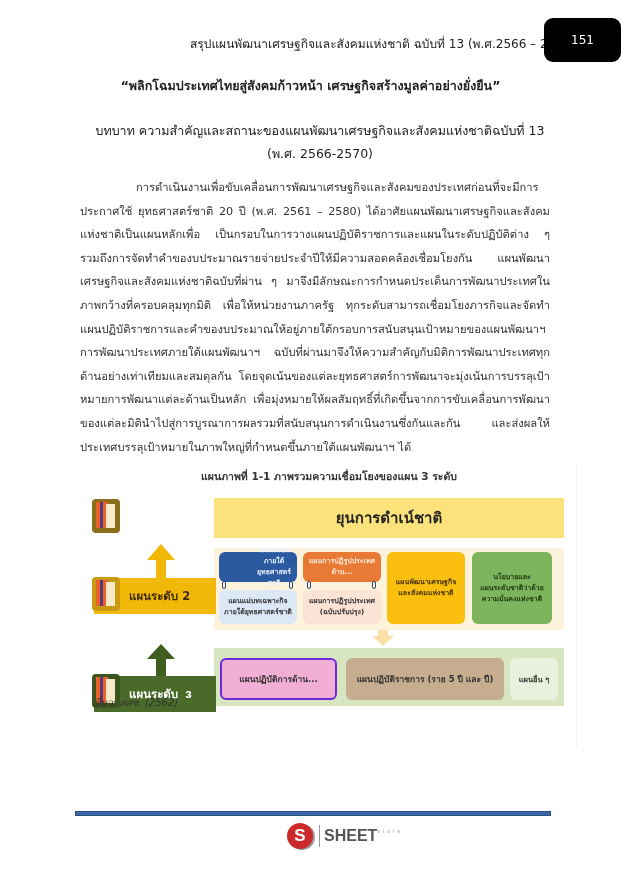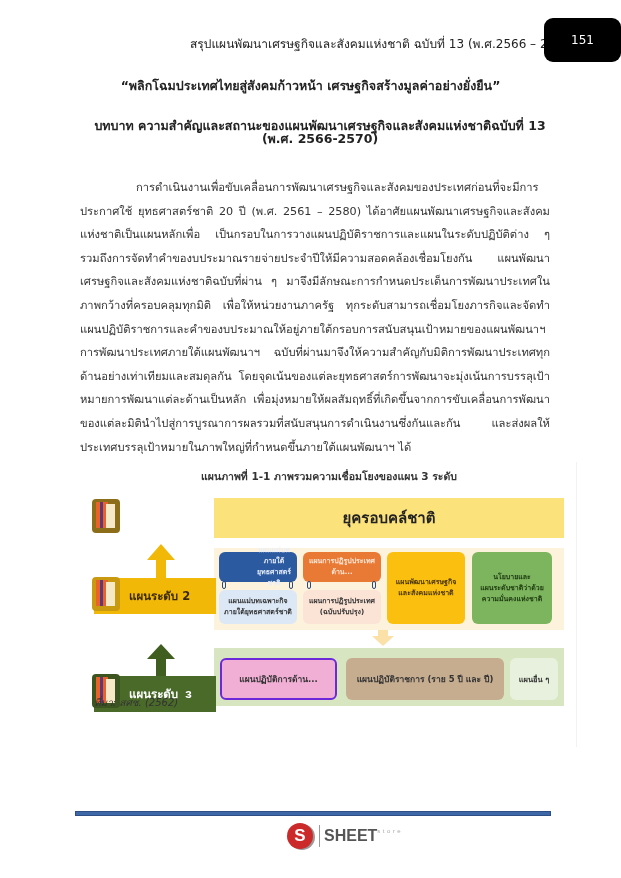--- a/index.html
+++ b/index.html
@@ -1,20 +1,20 @@
 <!DOCTYPE html>
 <html><head>
 <meta charset="utf-8">
 <style>
   * { box-sizing: border-box; margin: 0; padding: 0; }
   body { width: 621px; height: 878px; background: #ffffff; position: relative; overflow: hidden; font-family: "DejaVu Sans", sans-serif; color: #222; }
   .hdr-title { position: absolute; top: 34px; left: 190px; font-size: 12px; color: #222; white-space: nowrap; }
   .hdr-page { position: absolute; top: 18px; left: 544px; width: 77px; height: 44px; background: #000; color: #fff; font-size: 12px; display: flex; align-items: center; justify-content: center; border-radius: 9px; }
   .slogan { position: absolute; top: 76px; left: 0; width: 621px; text-align: center; font-size: 12.5px; font-weight: bold; }
-  .section-title { position: absolute; top: 119px; left: 80px; width: 480px; text-align: center; font-size: 12.5px; font-weight: bold; line-height: 13px; }
+  .section-title { position: absolute; top: 119px; left: 80px; width: 480px; text-align: center; font-size: 12.5px; font-weight: normal; line-height: 23px; }
   .body-text { position: absolute; top: 176px; left: 80px; width: 470px; font-size: 11.2px; line-height: 23.6px; text-align: justify; text-indent: 56px; color: #333; }
 
   .figure { position: absolute; top: 462px; left: 94px; width: 482px; height: 286px; background: #fff; }
   .fig-shadow { position: absolute; top: 462px; left: 571px; width: 6px; height: 285px; background: #f2f2f2; }
   .fig-title { position: absolute; top: 6px; left: 0; width: 470px; text-align: center; font-size: 10.5px; font-weight: bold; color: #333; }
 
   .lvl-label { position: absolute; height: 36px; display: flex; align-items: center; color: #fff; font-size: 11.5px; font-weight: bold; padding-left: 35px; }
   .book { position: absolute; width: 28px; height: 34px; border-radius: 4px; }
   .book .cover { position: absolute; left: 4px; top: 3px; width: 12px; height: 26px; background: #e8622a; }
   .book .spine { position: absolute; left: 8px; top: 3px; width: 3px; height: 26px; background: #5a3a7a; }
@@ -47,21 +47,21 @@
 <div class="hdr-page">151</div>
 
 <div class="slogan">“พลิกโฉมประเทศไทยสู่สังคมก้าวหน้า เศรษฐกิจสร้างมูลค่าอย่างยั่งยืน”</div>
 <div class="section-title">บทบาท ความสำคัญและสถานะของแผนพัฒนาเศรษฐกิจและสังคมแห่งชาติฉบับที่ 13 (พ.ศ. 2566-2570)</div>
 <p class="body-text">การดำเนินงานเพื่อขับเคลื่อนการพัฒนาเศรษฐกิจและสังคมของประเทศก่อนที่จะมีการประกาศใช้ ยุทธศาสตร์ชาติ 20 ปี (พ.ศ. 2561 – 2580) ได้อาศัยแผนพัฒนาเศรษฐกิจและสังคมแห่งชาติเป็นแผนหลักเพื่อ เป็นกรอบในการวางแผนปฏิบัติราชการและแผนในระดับปฏิบัติต่าง ๆ รวมถึงการจัดทำคำของบประมาณรายจ่ายประจำปีให้มีความสอดคล้องเชื่อมโยงกัน แผนพัฒนาเศรษฐกิจและสังคมแห่งชาติฉบับที่ผ่าน ๆ มาจึงมีลักษณะการกำหนดประเด็นการพัฒนาประเทศในภาพกว้างที่ครอบคลุมทุกมิติ เพื่อให้หน่วยงานภาครัฐ ทุกระดับสามารถเชื่อมโยงภารกิจและจัดทำแผนปฏิบัติราชการและคำของบประมาณให้อยู่ภายใต้กรอบการสนับสนุนเป้าหมายของแผนพัฒนาฯ การพัฒนาประเทศภายใต้แผนพัฒนาฯ ฉบับที่ผ่านมาจึงให้ความสำคัญกับมิติการพัฒนาประเทศทุกด้านอย่างเท่าเทียมและสมดุลกัน โดยจุดเน้นของแต่ละยุทธศาสตร์การพัฒนาจะมุ่งเน้นการบรรลุเป้าหมายการพัฒนาแต่ละด้านเป็นหลัก เพื่อมุ่งหมายให้ผลสัมฤทธิ์ที่เกิดขึ้นจากการขับเคลื่อนการพัฒนาของแต่ละมิตินำไปสู่การบูรณาการผลรวมที่สนับสนุนการดำเนินงานซึ่งกันและกัน และส่งผลให้ประเทศบรรลุเป้าหมายในภาพใหญ่ที่กำหนดขึ้นภายใต้แผนพัฒนาฯ ได้</p>
 
 <div class="fig-shadow"></div>
 <div class="figure">
   <div class="fig-title">แผนภาพที่ 1-1 ภาพรวมความเชื่อมโยงของแผน 3 ระดับ</div>
 
-  <div class="lvl1-band">ยุครอบคล์ชาติ</div>
+  <div class="lvl1-band">ยุนการดำเน์ชาติ</div>
   <div class="book" style="top:37px;left:-2px;background:#8b6d1a;">
     <div class="cover"></div>
       <div class="pages"></div>
       <div class="spine"></div>
   </div>
 
   <div class="arrow-up" style="top:82px;left:53px;border-bottom:16px solid #f2b807;"></div>
   <div class="arrow-stem" style="top:97px;left:62px;height:22px;background:#f2b807;"></div>
 
   <div class="lvl2-band"></div>

